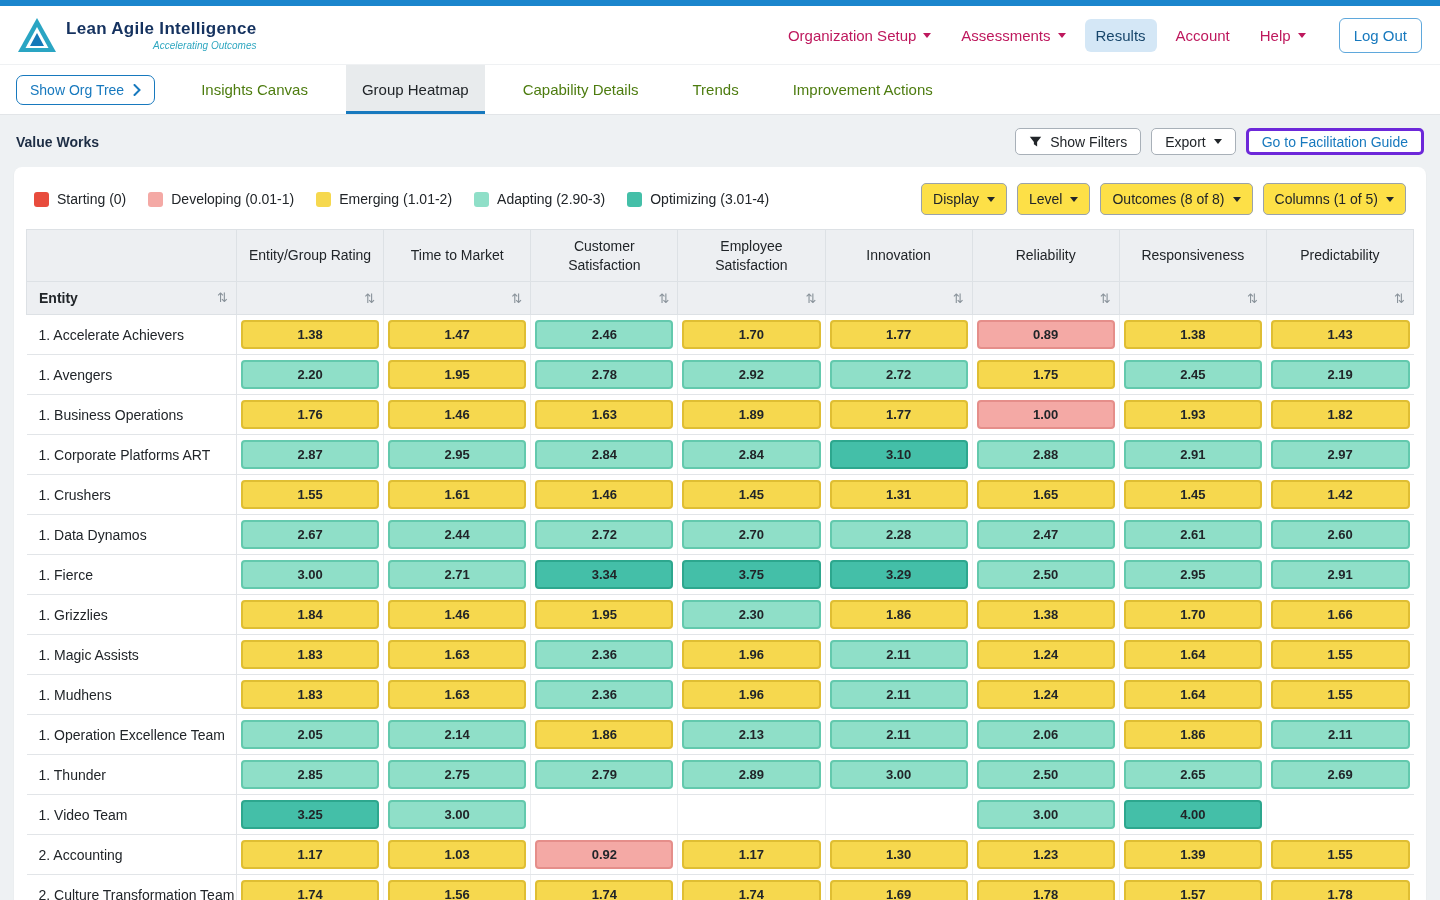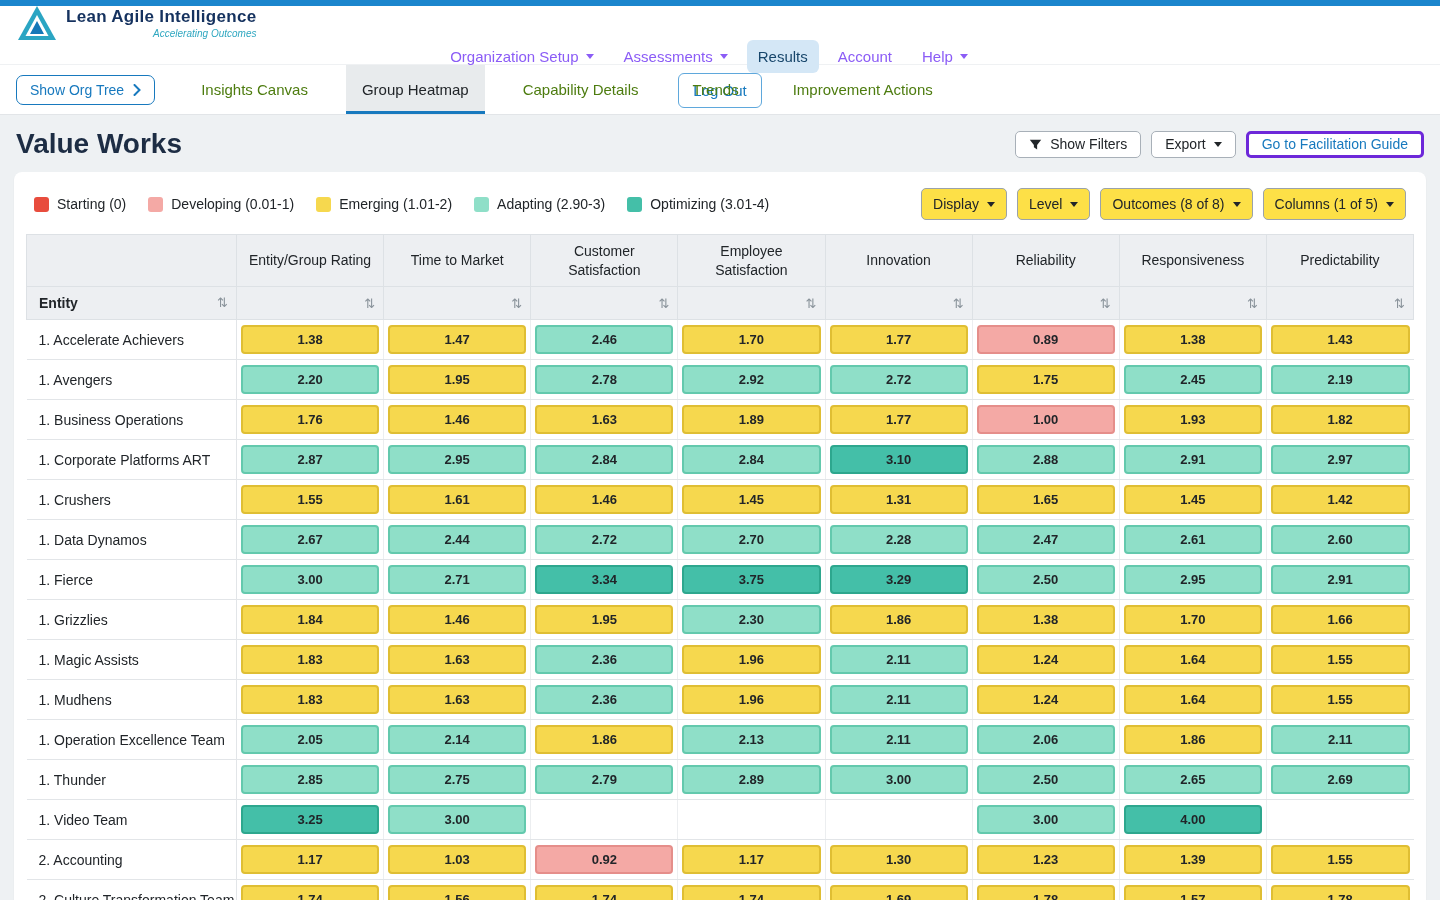--- a/index.html
+++ b/index.html
@@ -5,48 +5,48 @@
   * { box-sizing: border-box; }
   html, body { margin:0; padding:0; overflow:hidden; }
   body {
     width:1440px; height:900px;
     font-family:"Liberation Sans", sans-serif;
     background:#eef1f3; color:#212529;
   }
   .top-strip { height:6px; background:#1b86cd; }
 
   
-  .topbar { height:58px; background:#fff; display:flex; align-items:center; padding:0 18px;flex-direction:column; }
+  .topbar { height:58px; background:#fff; display:flex; align-items:center; padding:0 18px; }
   .brand { display:flex; align-items:center; gap:10px; margin-right:auto; cursor:pointer; }
   .brand-text { display:flex; flex-direction:column; }
   .brand-title { font-size:17px; font-weight:700; color:#15325f; letter-spacing:.3px; }
   .brand-subtitle { font-size:10px; font-style:italic; color:#2fa7c0; text-align:right; margin-top:1px; }
   .topnav { display:flex; align-items:center; gap:8px; margin-right:22px; }
   .nav-item { display:flex; align-items:center; gap:7px; font-size:15px; font-weight:500;
-              color:#8b5cf6; padding:8px 11px; border-radius:6px; cursor:pointer; white-space:nowrap; }
+              color:#be185d; padding:8px 11px; border-radius:6px; cursor:pointer; white-space:nowrap; }
   .nav-item.active { background:#d4e7f6; color:#17466b; }
   .logout-btn { border:1px solid #5fa8dc; color:#1779be; background:#fff; border-radius:6px;
                 padding:8px 14px; font-size:15px; font-family:inherit; cursor:pointer; }
 
   .caret { width:0; height:0; border-left:4px solid transparent; border-right:4px solid transparent;
            border-top:5px solid currentColor; display:inline-block; }
 
   
   .subnav { height:51px; background:#fff; border-top:1px solid #eff1f3; border-bottom:1px solid #e2e5e8;
             display:flex; align-items:stretch; padding:0 16px; gap:30px; }
   .orgtree-btn { align-self:center; border:1px solid #1779be; color:#1779be; background:#fff; border-radius:7px;
                  height:30px; padding:0 13px; font-size:14px; font-family:inherit; display:flex; align-items:center; gap:9px; cursor:pointer; }
   .tabs { display:flex; align-items:stretch; gap:22px; }
   .tab { display:flex; align-items:center; padding:0 16px; font-size:15px; color:#4d7c0f; cursor:pointer; white-space:nowrap; }
   .tab.active { background:#e8ebed; color:#212529; box-shadow: inset 0 -3px 0 #1779be; }
 
   
   main { padding:0 14px; }
   .page-head { display:flex; align-items:center; justify-content:space-between; padding:13px 2px 12px; }
-  h1 { font-size:28px; margin:0; color:#1d2d44; font-weight:700; }
+  h1 { font-size:14px; margin:0; color:#1d2d44; font-weight:700; }
   .page-actions { display:flex; gap:10px; }
   .btn { height:27px; border-radius:5px; font-size:14px; font-family:inherit; display:inline-flex; align-items:center;
          gap:8px; padding:0 13px; background:#fff; cursor:pointer; }
   .btn-gray { border:1px solid #a8b0b8; color:#212529; }
   .btn-blue { border:3px solid #6d28d9; color:#1779be; }
 
   
   .card { background:#fff; border-radius:8px; padding:14px 12px 0; box-shadow:0 1px 2px rgba(0,0,0,.06); }
   .card-top { display:flex; align-items:center; justify-content:space-between; padding:2px 8px 14px; }
   .legend { display:flex; gap:22px; align-items:center; }

